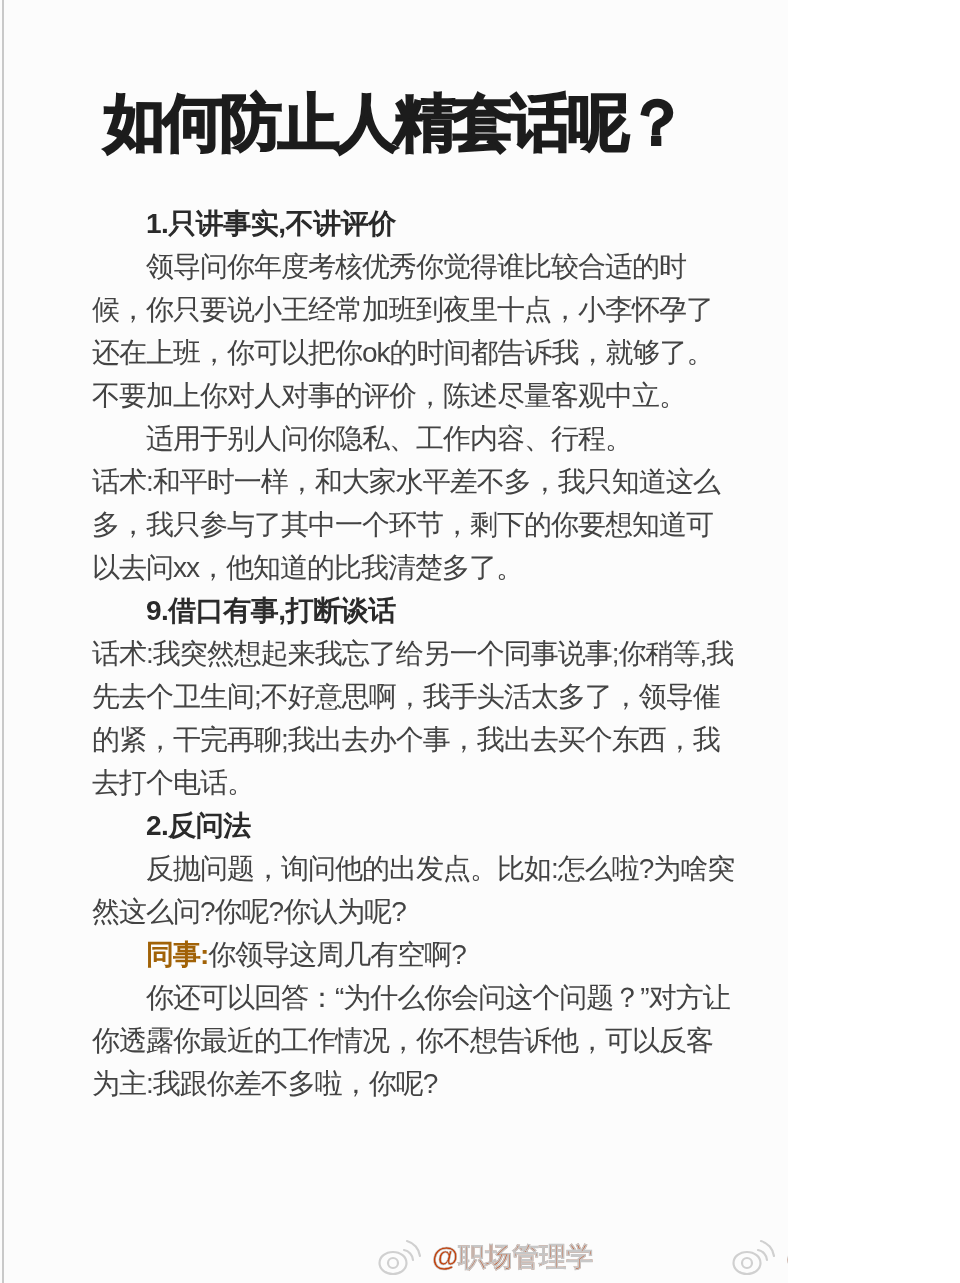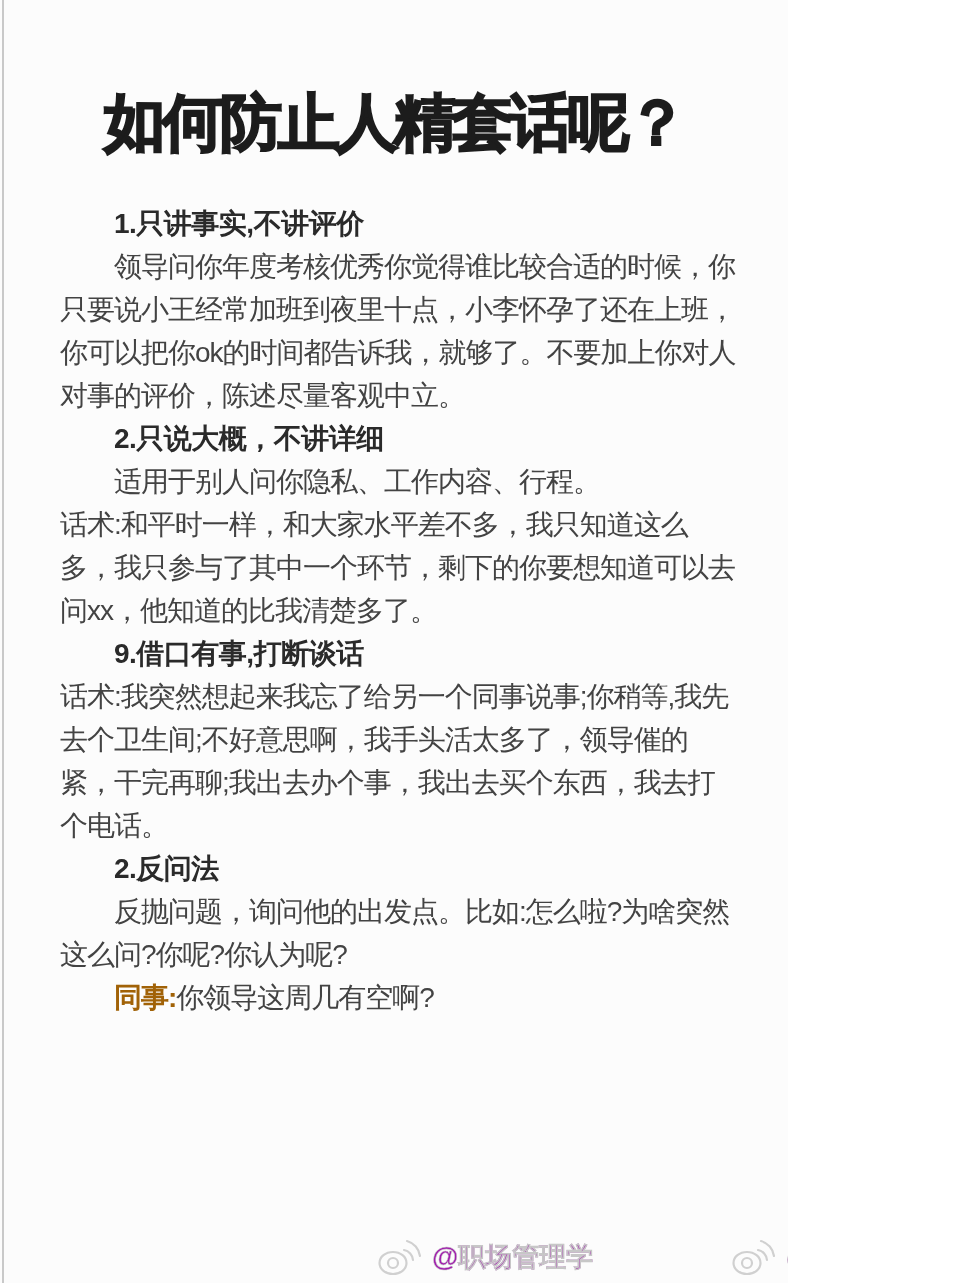--- a/index.html
+++ b/index.html
@@ -28,21 +28,21 @@
     margin: 86px 0 0 0;
     text-align: center;
     font-size: 62px;
     line-height: 74px;
     font-weight: 900;
     letter-spacing: -4px;
     color: #1c1c1c;
     -webkit-text-stroke: 2px #1c1c1c;
   }
   .content {
-    margin: 42px 50px 0 60px;
+    margin: 42px 50px 0 92px;
     font-size: 28px;
     line-height: 43px;
     letter-spacing: -1px;
     color: #434343;
   }
   .content h2 {
     margin: 0;
     font-size: 28px;
     line-height: 43px;
     font-weight: 800;
@@ -68,53 +68,53 @@
   }
   .watermark {
     position: absolute;
     bottom: 6px;
     display: flex;
     align-items: center;
     gap: 10px;
     font-size: 27px;
     font-weight: 700;
     letter-spacing: 0;
-    color: #a21caf;
+    color: #c2410c;
     -webkit-text-stroke: 0.5px #c7c7c7;
     white-space: nowrap;
   }
   .wm-1 { left: 376px; }
   .wm-2 { left: 730px; }
   .weibo-icon { display: block; }
 </style>
 </head>
 <body>
 
 <div class="page">
   <div class="edge-line"></div>
 
   <h1 class="title">如何防止人精套话呢？</h1>
 
   <div class="content">
 
     <h2>1.只讲事实,不讲评价</h2>
     <p class="indent">领导问你年度考核优秀你觉得谁比较合适的时候，你只要说小王经常加班到夜里十点，小李怀孕了还在上班，你可以把你ok的时间都告诉我，就够了。不要加上你对人对事的评价，陈述尽量客观中立。</p>
 
-    <h2>2.只说大概，不讲详细</h2>
     <p class="indent">适用于别人问你隐私、工作内容、行程。</p>
     <p class="flush">话术:和平时一样，和大家水平差不多，我只知道这么多，我只参与了其中一个环节，剩下的你要想知道可以去问xx，他知道的比我清楚多了。</p>
 
     <h2>9.借口有事,打断谈话</h2>
     <p class="flush">话术:我突然想起来我忘了给另一个同事说事;你稍等,我先去个卫生间;不好意思啊，我手头活太多了，领导催的紧，干完再聊;我出去办个事，我出去买个东西，我去打个电话。</p>
 
     <h2>2.反问法</h2>
     <p class="indent">反抛问题，询问他的出发点。比如:怎么啦?为啥突然这么问?你呢?你认为呢?</p>
 
     <p class="indent"><span class="speaker">同事:</span><span>你领导这周几有空啊?</span></p>
 
+    <p class="indent">你还可以回答：“为什么你会问这个问题？”对方让你透露你最近的工作情况，你不想告诉他，可以反客为主:我跟你差不多啦，你呢?</p>
   </div>
 
   <div class="footer">
     <div class="watermark wm-1">
       <svg class="weibo-icon" width="46" height="40" viewBox="0 0 46 40" fill="none" xmlns="http://www.w3.org/2000/svg">
         <ellipse cx="17" cy="26" rx="13.5" ry="11" stroke="#d0d0d0" stroke-width="2.2"></ellipse>
         <circle cx="17" cy="26" r="5" stroke="#d0d0d0" stroke-width="2.2"></circle>
         <path d="M28 13 a11 11 0 0 1 9 10" stroke="#d0d0d0" stroke-width="2.2" stroke-linecap="round"></path>
         <path d="M31 4 a18 18 0 0 1 13 15" stroke="#d0d0d0" stroke-width="2.2" stroke-linecap="round"></path>
       </svg>

